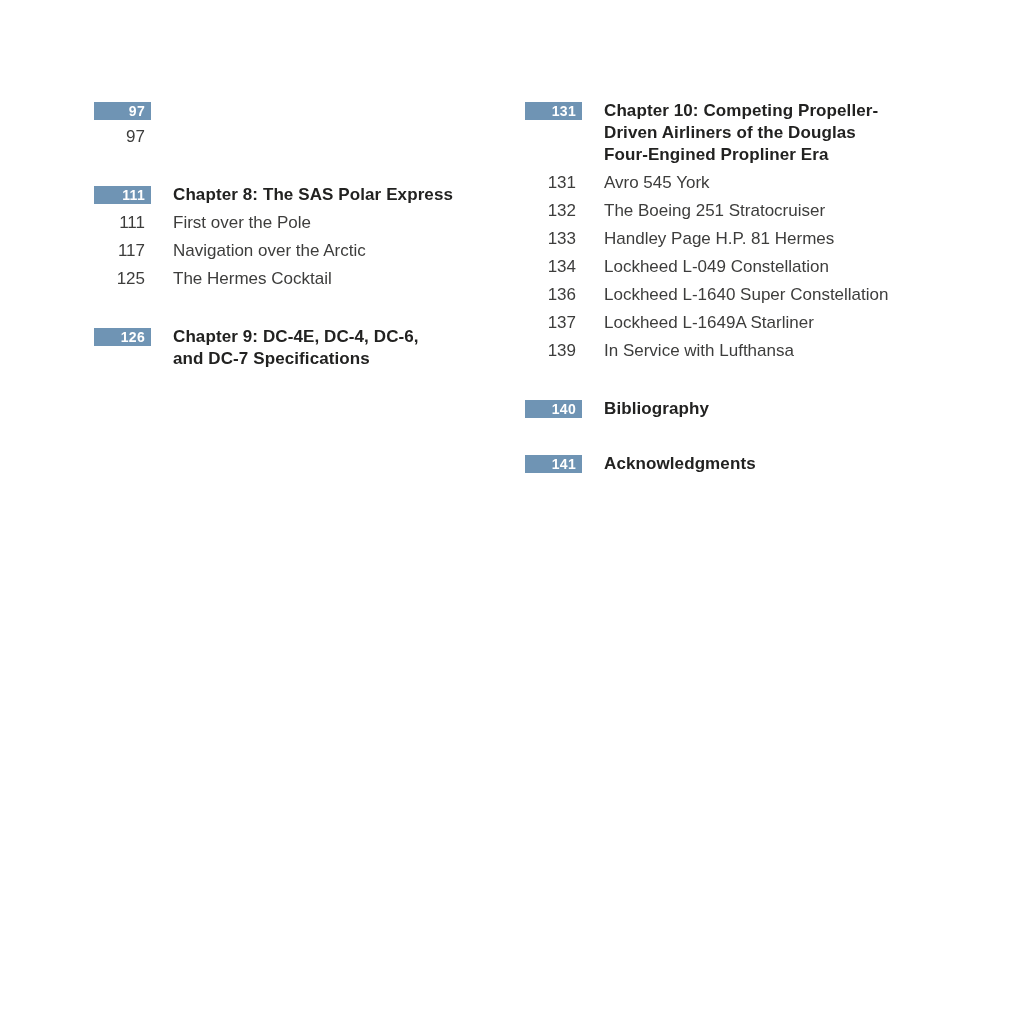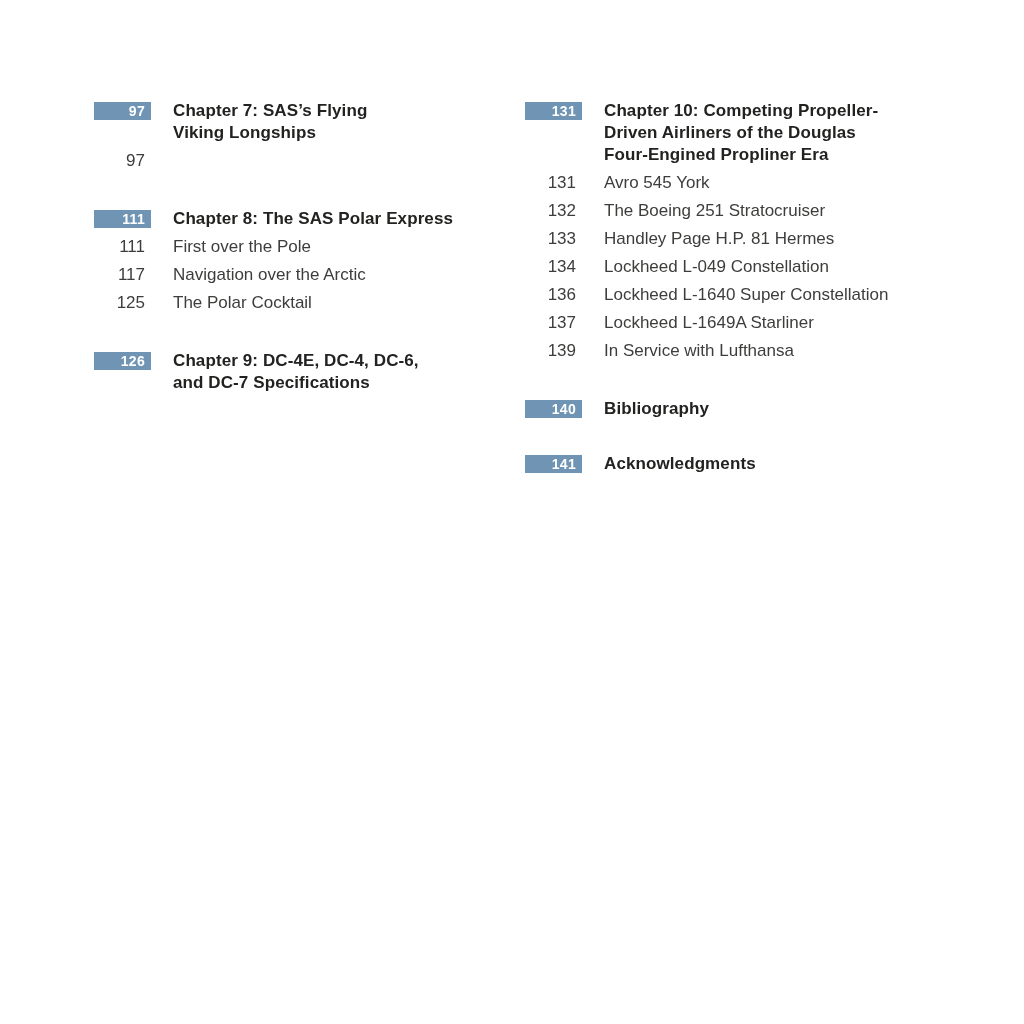--- a/index.html
+++ b/index.html
@@ -82,22 +82,20 @@
   }
 </style>
 </head>
 <body>
 
 <div class="page">
   <div class="col col-left">
   <section class="toc-section">
     <div class="section-head">
       <span class="badge">97</span>
-      <h2 class="title">Chapter 7: SAS’s Flying
-Viking Longships</h2>
     </div>
     <ul class="entries">
   <li class="entry">
     <span class="entry-page">97</span>
   </li>
 </ul>
   </section>
 
   <section class="toc-section">
     <div class="section-head">
@@ -110,21 +108,21 @@
     <span class="entry-label">First over the Pole</span>
   </li>
 
   <li class="entry">
     <span class="entry-page">117</span>
     <span class="entry-label">Navigation over the Arctic</span>
   </li>
 
   <li class="entry">
     <span class="entry-page">125</span>
-    <span class="entry-label">The Polar Cocktail</span>
+    <span class="entry-label">The Hermes Cocktail</span>
   </li>
 </ul>
   </section>
 
   <section class="toc-section">
     <div class="section-head">
       <span class="badge">126</span>
       <h2 class="title">Chapter 9: DC-4E, DC-4, DC-6,
 and DC-7 Specifications</h2>
     </div>

